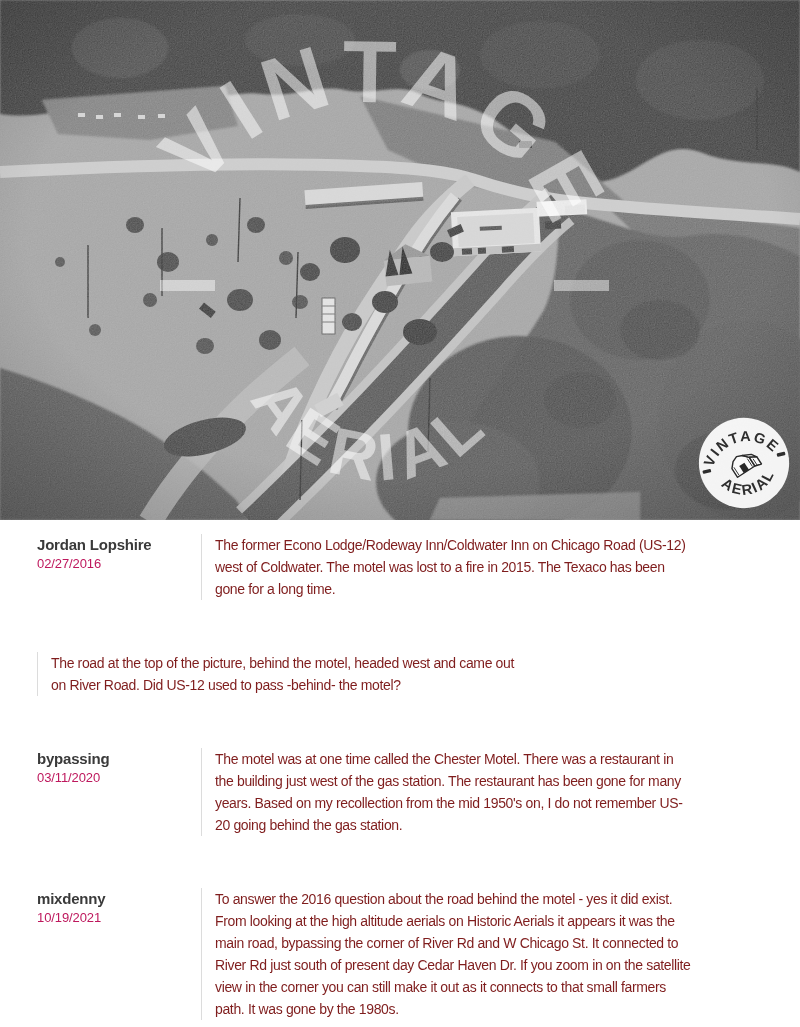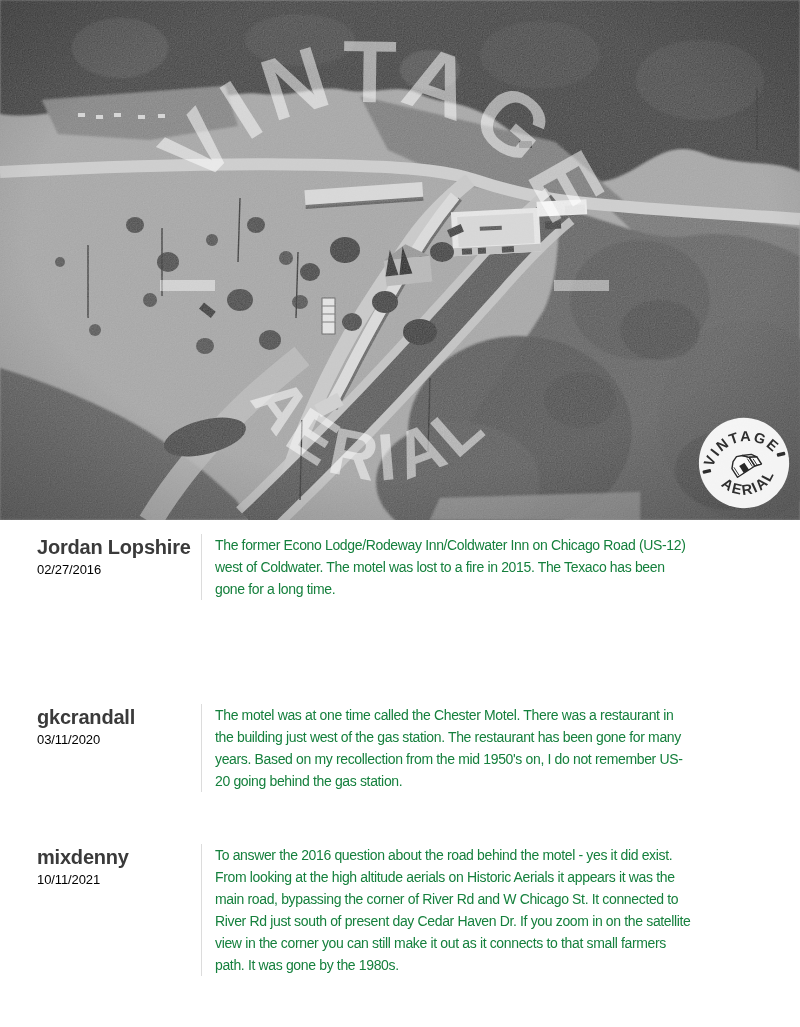--- a/index.html
+++ b/index.html
@@ -11,24 +11,24 @@
          filter:grayscale(1) contrast(1.03);}
   .photo svg.scene{position:absolute;left:0;top:0;}
   .photo svg.wm{position:absolute;left:0;top:0;pointer-events:none;}
   .badge{position:absolute;left:697px;top:416px;width:94px;height:94px;transform:rotate(-13deg);}
 
   
   .comments{background:#ffffff;padding:14px 0 18px 0;}
   .comment{display:flex;align-items:stretch;padding-left:37px;margin-bottom:52px;}
   .comment:last-child{margin-bottom:12px;}
   .c-meta{width:164px;flex:none;padding-top:2px;}
-  .c-author{font-weight:bold;font-size:20px;color:#3a3a3a;letter-spacing:-0.2px;}
-  .c-date{font-size:13px;color:#000000;margin-top:3px;letter-spacing:-0.1px;}
+  .c-author{font-weight:bold;font-size:15px;color:#3a3a3a;letter-spacing:-0.2px;}
+  .c-date{font-size:13px;color:#be185d;margin-top:3px;letter-spacing:-0.1px;}
   .c-body{flex:none;width:478px;border-left:1px solid #dcdcdc;padding-left:13px;
-          font-size:14px;line-height:22px;color:#15803d;letter-spacing:-0.35px;}
+          font-size:14px;line-height:22px;color:#7f1d1d;letter-spacing:-0.35px;}
 </style>
 </head>
 <body>
 
 <div class="page">
 
   <div class="photo">
 
     <svg class="scene" width="800" height="520" viewBox="0 0 800 520">
       <defs>
@@ -235,32 +235,33 @@
 
     <div class="comment">
       <div class="c-meta">
         <div class="c-author">Jordan Lopshire</div>
         <div class="c-date">02/27/2016</div>
       </div>
       <div class="c-body">The former Econo Lodge/Rodeway Inn/Coldwater Inn on Chicago Road (US-12) west of Coldwater. The motel was lost to a fire in 2015. The Texaco has been gone for a long time.</div>
     </div>
 
     <div class="comment">
+      <div class="c-body">The road at the top of the picture, behind the motel, headed west and came out on River Road. Did US-12 used to pass -behind- the motel?</div>
     </div>
 
     <div class="comment">
       <div class="c-meta">
-        <div class="c-author">gkcrandall</div>
+        <div class="c-author">bypassing</div>
         <div class="c-date">03/11/2020</div>
       </div>
       <div class="c-body">The motel was at one time called the Chester Motel. There was a restaurant in the building just west of the gas station. The restaurant has been gone for many years. Based on my recollection from the mid 1950's on, I do not remember US-20 going behind the gas station.</div>
     </div>
 
     <div class="comment">
       <div class="c-meta">
         <div class="c-author">mixdenny</div>
-        <div class="c-date">10/11/2021</div>
+        <div class="c-date">10/19/2021</div>
       </div>
       <div class="c-body">To answer the 2016 question about the road behind the motel - yes it did exist. From looking at the high altitude aerials on Historic Aerials it appears it was the main road, bypassing the corner of River Rd and W Chicago St. It connected to River Rd just south of present day Cedar Haven Dr. If you zoom in on the satellite view in the corner you can still make it out as it connects to that small farmers path. It was gone by the 1980s.</div>
     </div>
 
   </div>
 </div>
 
 </body></html>

